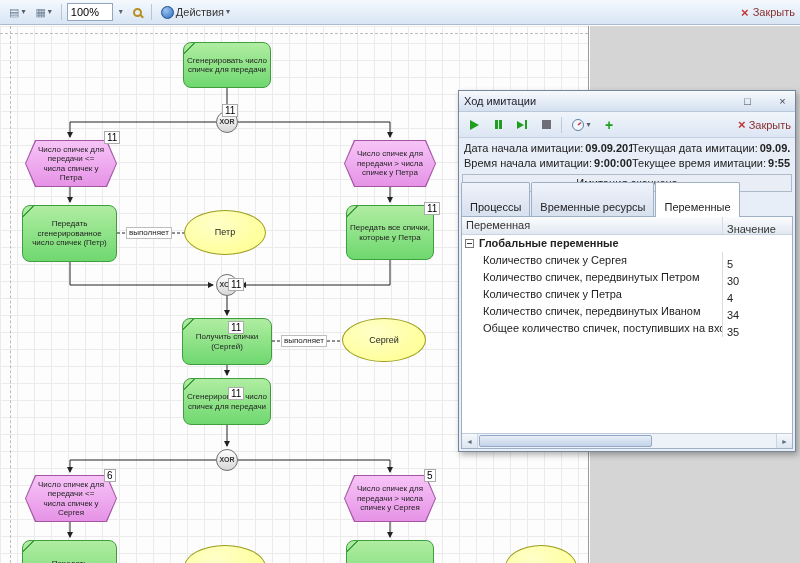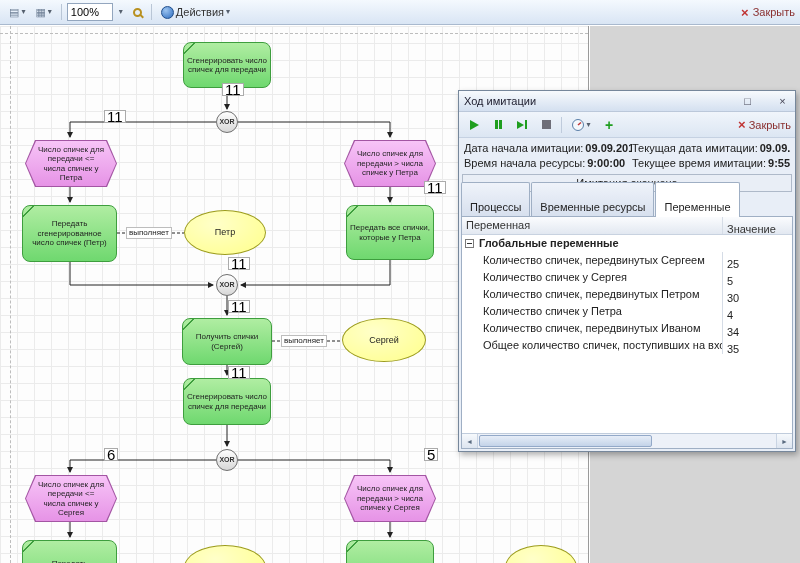--- a/index.html
+++ b/index.html
@@ -44,21 +44,21 @@
   .ellipse{border:1px solid #9C9C1E;border-radius:50%;background:radial-gradient(ellipse at 38% 30%, #FFFFC9, #FFFF8A);font-size:9px;}
   .xor{width:22px;height:22px;border:1px solid #6F6F6F;border-radius:50%;
     background:linear-gradient(#FEFEFE,#D7D7D7);font-size:7px;font-weight:bold;color:#333;}
   .hex{position:absolute;cursor:default;}
   .hex-b{position:absolute;inset:0;background:#A355A3;
     clip-path:polygon(10px 0,calc(100% - 10px) 0,100% 50%,calc(100% - 10px) 100%,10px 100%,0 50%);}
   .hex-f{position:absolute;inset:1px;background:linear-gradient(#F7C4F7,#E693E6);
     clip-path:polygon(10px 0,calc(100% - 10px) 0,100% 50%,calc(100% - 10px) 100%,10px 100%,0 50%);
     display:flex;align-items:center;justify-content:center;text-align:center;
     font-size:8px;line-height:1.18;color:#1E1E1E;padding:2px 10px;}
-  .count{position:absolute;background:#fff;border:1px solid #ABABAB;font-size:15px;line-height:11px;padding:0 2px;color:#000;}
+  .count{position:absolute;background:#fff;border:1px solid #ABABAB;font-size:10px;line-height:11px;padding:0 2px;color:#000;margin-top:21px;}
   .edge-label{position:absolute;background:#fff;border:1px solid #BDBDBD;font-size:8px;line-height:10px;padding:0 2px;color:#222;}
 
   
   .sim-panel{position:absolute;left:458px;top:90px;width:338px;height:362px;z-index:10;
     background:#E8EEF7;border:1px solid #76879B;box-shadow:2px 3px 6px rgba(0,0,0,.3);
     display:flex;flex-direction:column;font-size:11px;color:#222;}
   .sp-titlebar{height:21px;flex:none;background:linear-gradient(#F7FAFD,#D4E0F0);
     border-bottom:1px solid #BBC8DA;display:flex;align-items:center;padding:0 5px;gap:20px;}
   .sp-title{flex:1;font-size:11px;color:#223;}
   .sp-winbtn{width:15px;text-align:center;font-size:11px;color:#445;line-height:15px;cursor:default;}
@@ -288,21 +288,21 @@
     <span class="flex-spacer"></span>
     <button class="sp-close">
       <span class="x-red">×</span>
       <span>Закрыть</span>
     </button>
   </div>
 
   <div class="sp-info">
     <div class="sp-col left">
       <div class="sp-irow"><span>Дата начала имитации:</span><b>09.09.2013</b></div>
-      <div class="sp-irow"><span>Время начала ресурсы:</span><b>9:00:00</b></div>
+      <div class="sp-irow"><span>Время начала имитации:</span><b>9:00:00</b></div>
     </div>
     <div class="sp-col right">
       <div class="sp-irow"><span>Текущая дата имитации:</span><b>09.09.20</b></div>
       <div class="sp-irow"><span>Текущее время имитации:</span><b>9:55:00</b></div>
     </div>
   </div>
 
   <div class="sp-status"><span>Имитация окончена</span></div>
 
   <div class="sp-tabs">
@@ -317,24 +317,20 @@
       <span class="t-val">Значение</span>
     </div>
     <div class="t-body">
       <div class="t-row group">
         <span class="expander">
             <i></i>
           </span>
         <span class="gname">Глобальные переменные</span>
       </div>
       <div class="t-row">
-        <span class="t-name indent">Количество спичек, передвинутых Сергеем</span>
-        <span class="t-val">25</span>
-      </div>
-      <div class="t-row">
         <span class="t-name indent">Количество спичек у Сергея</span>
         <span class="t-val">5</span>
       </div>
       <div class="t-row">
         <span class="t-name indent">Количество спичек, передвинутых Петром</span>
         <span class="t-val">30</span>
       </div>
       <div class="t-row">
         <span class="t-name indent">Количество спичек у Петра</span>
         <span class="t-val">4</span>

